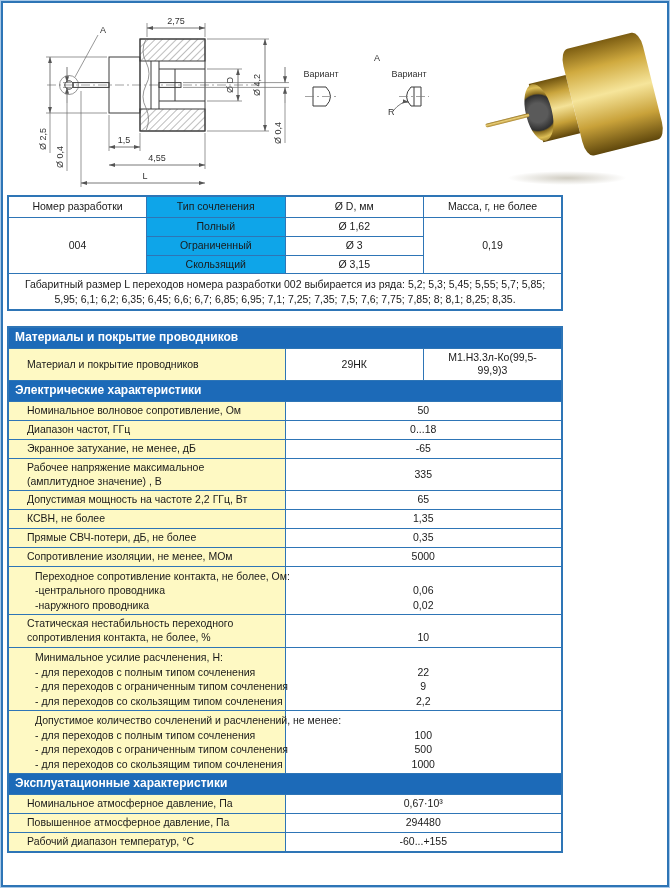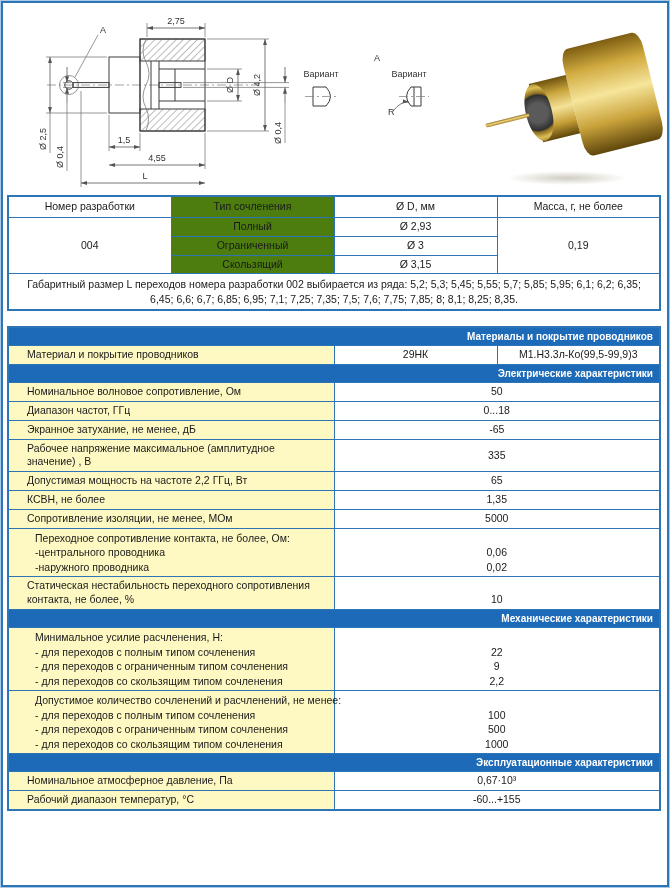--- a/index.html
+++ b/index.html
@@ -28,30 +28,30 @@
        background:linear-gradient(#8a6612,#ecd27c 45%,#a8822a);}
   .tipface{width:30px;height:58px;border-radius:50%;z-index:2;margin-right:-16px;
        background:radial-gradient(circle at 46% 50%, #5a5a5a 30%, #303030 55%, #8a6d1f 60%, #dcbd55 78%, #8a6d1f 100%);}
   .step{width:42px;height:60px;z-index:1;
        background:linear-gradient(#6e520e,#caa53d 24%,#f4e298 50%,#c59f37 76%,#5e450b);}
   .bodyc{width:92px;height:110px;border-radius:8px/16px;
        background:linear-gradient(#7c5d12,#d0aa3f 22%,#f6e59b 48%,#c9a23a 74%,#5f470c);}
   .shadow{position:absolute;left:30px;bottom:6px;width:120px;height:14px;border-radius:50%;
        background:radial-gradient(rgba(120,110,80,.35),rgba(255,255,255,0) 70%);}
   
-  table{border-collapse:collapse;width:654px;margin:0 4px;table-layout:fixed;}
+  table{border-collapse:collapse;width:556px;margin:0 4px;table-layout:fixed;}
   td,th{border:1px solid #2e75b6;font-size:10.5px;font-weight:normal;padding:2px 18px;line-height:1.32;}
   .t-sum{border:2px solid #2e75b6;}
   .t-sum th{text-align:center;padding:3px 4px;}
   .t-sum td{text-align:center;}
-  .c2{background:#4d7c0f;}
+  .c2{background:#0ea5e9;}
   .note-cell{text-align:center;padding:3px 10px;line-height:1.35;}
   .spacer{height:15px;}
   .t-spec{border:2px solid #2e75b6;}
-  .sec td{background:#1c6ab8;color:#fff;font-weight:bold;font-size:10px;padding:2px 6px;text-align:right;}
+  .sec td{background:#1c6ab8;color:#fff;font-weight:bold;font-size:12px;padding:2px 6px;}
   .lab{background:#fef9c3;text-align:left;}
   .val{text-align:center;}
   .ln{line-height:14.5px;min-height:14.5px;white-space:nowrap;}
   .lnl{text-align:left;margin-left:8px;}
 </style>
 </head>
 <body>
 
 <div class="sheet">
 
@@ -169,21 +169,21 @@
     <tbody>
         <tr>
       <th>Номер разработки</th>
       <th class="c2">Тип сочленения</th>
       <th>Ø D, мм</th>
       <th>Масса, г, не более</th>
     </tr>
     <tr>
       <td rowspan="3">004</td>
       <td class="c2">Полный</td>
-      <td>Ø 2,93</td>
+      <td>Ø 1,62</td>
       <td rowspan="3">0,19</td>
     </tr>
     <tr>
       <td class="c2">Ограниченный</td>
       <td>Ø 3</td>
     </tr>
     <tr>
       <td class="c2">Скользящий</td>
       <td>Ø 3,15</td>
     </tr>
@@ -231,20 +231,24 @@
       <td class="lab">Рабочее напряжение максимальное (амплитудное значение) , В</td>
       <td class="val" colspan="2">335</td>
     </tr>
     <tr>
       <td class="lab">Допустимая мощность на частоте 2,2 ГГц, Вт</td>
       <td class="val" colspan="2">65</td>
     </tr>
     <tr>
       <td class="lab">КСВН, не более</td>
       <td class="val" colspan="2">1,35</td>
+    </tr>
+    <tr>
+      <td class="lab">Прямые СВЧ-потери, дБ, не более</td>
+      <td class="val" colspan="2">0,35</td>
     </tr>
     <tr>
       <td class="lab">Сопротивление изоляции, не менее, МОм</td>
       <td class="val" colspan="2">5000</td>
     </tr>
 
     <tr>
       <td class="lab">
         <div class="ln lnl">Переходное сопротивление контакта, не более, Ом:</div>
         <div class="ln lnl">-центрального проводника</div>
@@ -254,23 +258,20 @@
         <div class="ln"></div>
         <div class="ln">0,06</div>
         <div class="ln">0,02</div>
       </td>
     </tr>
     <tr>
       <td class="lab">Статическая нестабильность переходного сопротивления контакта, не более, %</td>
       <td class="val" colspan="2" style="vertical-align:bottom">10</td>
     </tr>
 
-    <tr class="sec">
-      <td colspan="3">Механические характеристики</td>
-    </tr>
     <tr>
       <td class="lab">
         <div class="ln lnl">Минимальное усилие расчленения, Н:</div>
         <div class="ln lnl">- для переходов с полным типом сочленения</div>
         <div class="ln lnl">- для переходов с ограниченным типом сочленения</div>
         <div class="ln lnl">- для переходов со скользящим типом сочленения</div>
       </td>
       <td class="val" colspan="2">
         <div class="ln"></div>
         <div class="ln">22</div>
@@ -294,20 +295,24 @@
     </tr>
 
     <tr class="sec">
       <td colspan="3">Эксплуатационные характеристики</td>
     </tr>
     <tr>
       <td class="lab">Номинальное атмосферное давление, Па</td>
       <td class="val" colspan="2">0,67·10³</td>
     </tr>
     <tr>
+      <td class="lab">Повышенное атмосферное давление, Па</td>
+      <td class="val" colspan="2">294480</td>
+    </tr>
+    <tr>
       <td class="lab">Рабочий диапазон температур, °С</td>
       <td class="val" colspan="2">-60...+155</td>
     </tr>
 
   </tbody>
     </table>
 
 </div>
 
 </body></html>

